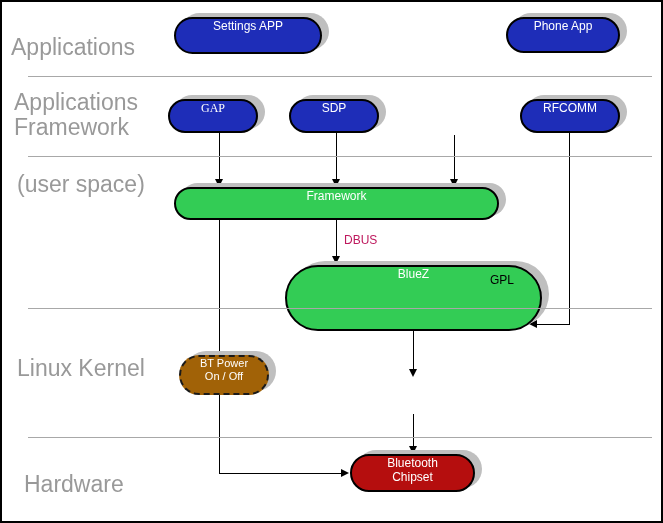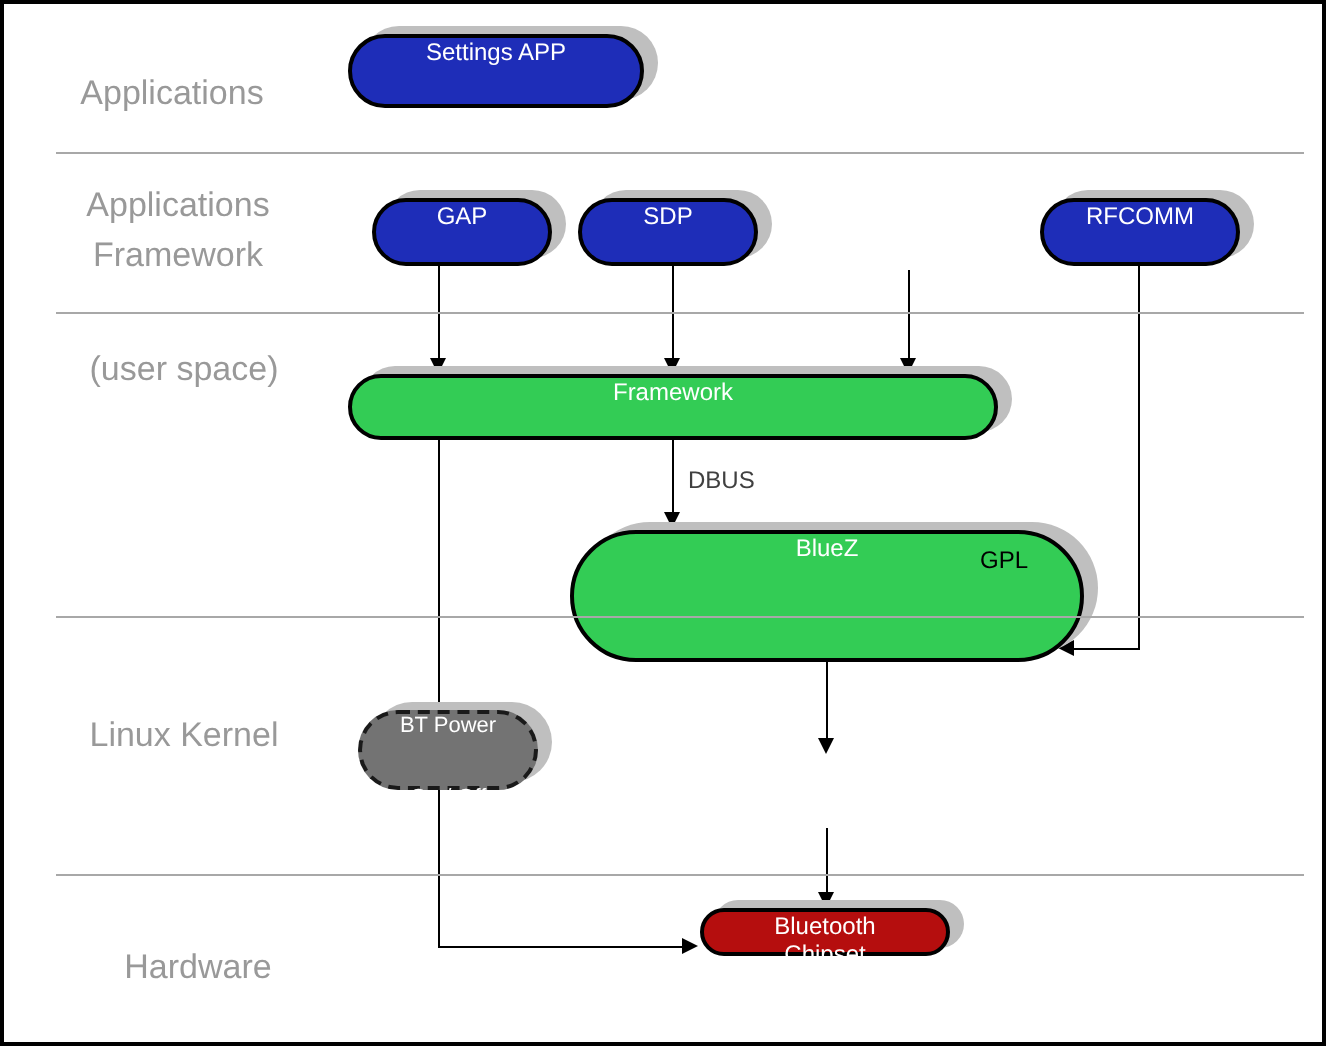--- a/index.html
+++ b/index.html
@@ -3,48 +3,48 @@
 <meta charset="utf-8">
 <style>
   html,body{margin:0;padding:0;background:#ffffff;}
   body{font-family:"Liberation Sans","DejaVu Sans",sans-serif;}
   .canvas{
     position:relative;width:663px;height:523px;background:#ffffff;
     border:2px solid #000000;box-sizing:border-box;overflow:hidden;
   }
   
   .layer-label{
-    position:absolute;color:#999999;font-size:17px;line-height:24px;
-    text-align:center;width:150px;
+    position:absolute;color:#999999;font-size:23px;line-height:24px;
+    text-align:left;width:150px;
   }
   
   .sep{position:absolute;height:1px;background:#a8a8a8;left:26px;width:624px;z-index:3;}
   
   .pill{
     position:absolute;display:flex;flex-direction:column;align-items:center;justify-content:flex-start;
     box-sizing:border-box;z-index:2;text-align:center;
     box-shadow:7px -4px 0 #bfbfbf;
   }
   .pill .t1{font-size:12px;line-height:14px;}
   .pill .t2{font-size:10px;line-height:12px;}
   .blue{background:#1e2db8;border:2px solid #000000;color:#ffffff;}
   .green{background:#33cc55;border:2px solid #000000;color:#ffffff;}
-  .red-dashed{background:#737373;border:2px dashed #1a1a1a;color:#ffffff;gap:23px;}
+  .red-dashed{background:#a16207;border:2px dashed #1a1a1a;color:#ffffff;}
   .red-solid{background:#b50e0e;border:2px solid #000000;color:#ffffff;}
   .corner-label{
     position:absolute;top:7px;right:26px;color:#000000;font-size:12px;line-height:13px;
   }
   
   .vl{position:absolute;width:1px;background:#000000;z-index:1;}
   .hl{position:absolute;height:1px;background:#000000;z-index:1;}
   .arr{position:absolute;width:0;height:0;z-index:1;}
   .arr-down{border-left:4px solid transparent;border-right:4px solid transparent;border-top:8px solid #000000;}
   .arr-left{border-top:4px solid transparent;border-bottom:4px solid transparent;border-right:8px solid #000000;}
   .arr-right{border-top:4px solid transparent;border-bottom:4px solid transparent;border-left:8px solid #000000;}
-  .edge-label{position:absolute;color:#404040;font-size:12px;z-index:1;}
+  .edge-label{position:absolute;color:#be185d;font-size:12px;z-index:1;}
 </style>
 </head>
 <body>
 
 <div class="canvas">
 
   <div class="sep" style="top:74px;"></div>
   <div class="sep" style="top:154px;"></div>
   <div class="sep" style="top:306px;"></div>
   <div class="sep" style="top:435px;"></div>
@@ -89,22 +89,25 @@
   <div class="vl" style="left:411px;top:412px;height:32px;"></div>
   <div class="arr arr-down" style="left:407px;top:444px;"></div>
 
   <div class="vl" style="left:217px;top:218px;height:253px;"></div>
   <div class="hl" style="left:217px;top:471px;width:123px;"></div>
   <div class="arr arr-right" style="left:339px;top:467px;"></div>
 
   <div class="pill blue" style="left:172px;top:15px;width:148px;height:37px;border-radius:19px;">
     <span class="t1">Settings APP</span>
   </div>
+  <div class="pill blue" style="left:504px;top:15px;width:114px;height:36px;border-radius:18px;">
+    <span class="t1">Phone App</span>
+  </div>
 
-  <div class="pill blue" style="left:184px;top:97px;width:90px;height:34px;border-radius:17px;">
+  <div class="pill blue" style="left:166px;top:97px;width:90px;height:34px;border-radius:17px;font-family:Liberation Serif, serif;">
     <span class="t1">GAP</span>
   </div>
   <div class="pill blue" style="left:287px;top:97px;width:90px;height:34px;border-radius:17px;">
     <span class="t1">SDP</span>
   </div>
   <div class="pill blue" style="left:518px;top:97px;width:100px;height:34px;border-radius:17px;">
     <span class="t1">RFCOMM</span>
   </div>
 
   <div class="pill green" style="left:172px;top:185px;width:325px;height:33px;border-radius:17px;">
@@ -113,18 +116,18 @@
   <div class="pill green" style="left:283px;top:263px;width:257px;height:66px;border-radius:33px;">
     <span class="corner-label">GPL</span>
     <span class="t1">BlueZ</span>
   </div>
 
   <div class="pill red-dashed" style="left:177px;top:353px;width:90px;height:40px;border-radius:20px;">
     <span class="t1" style="font-size:11px;line-height:13px;">BT Power</span>
     <span class="t1" style="font-size:11px;line-height:13px;">On / Off</span>
   </div>
 
-  <div class="pill red-solid" style="left:348px;top:452px;width:125px;height:24px;border-radius:19px;">
+  <div class="pill red-solid" style="left:348px;top:452px;width:125px;height:38px;border-radius:19px;">
     <span class="t1">Bluetooth</span>
     <span class="t1">Chipset</span>
   </div>
 
 </div>
 
 </body></html>

